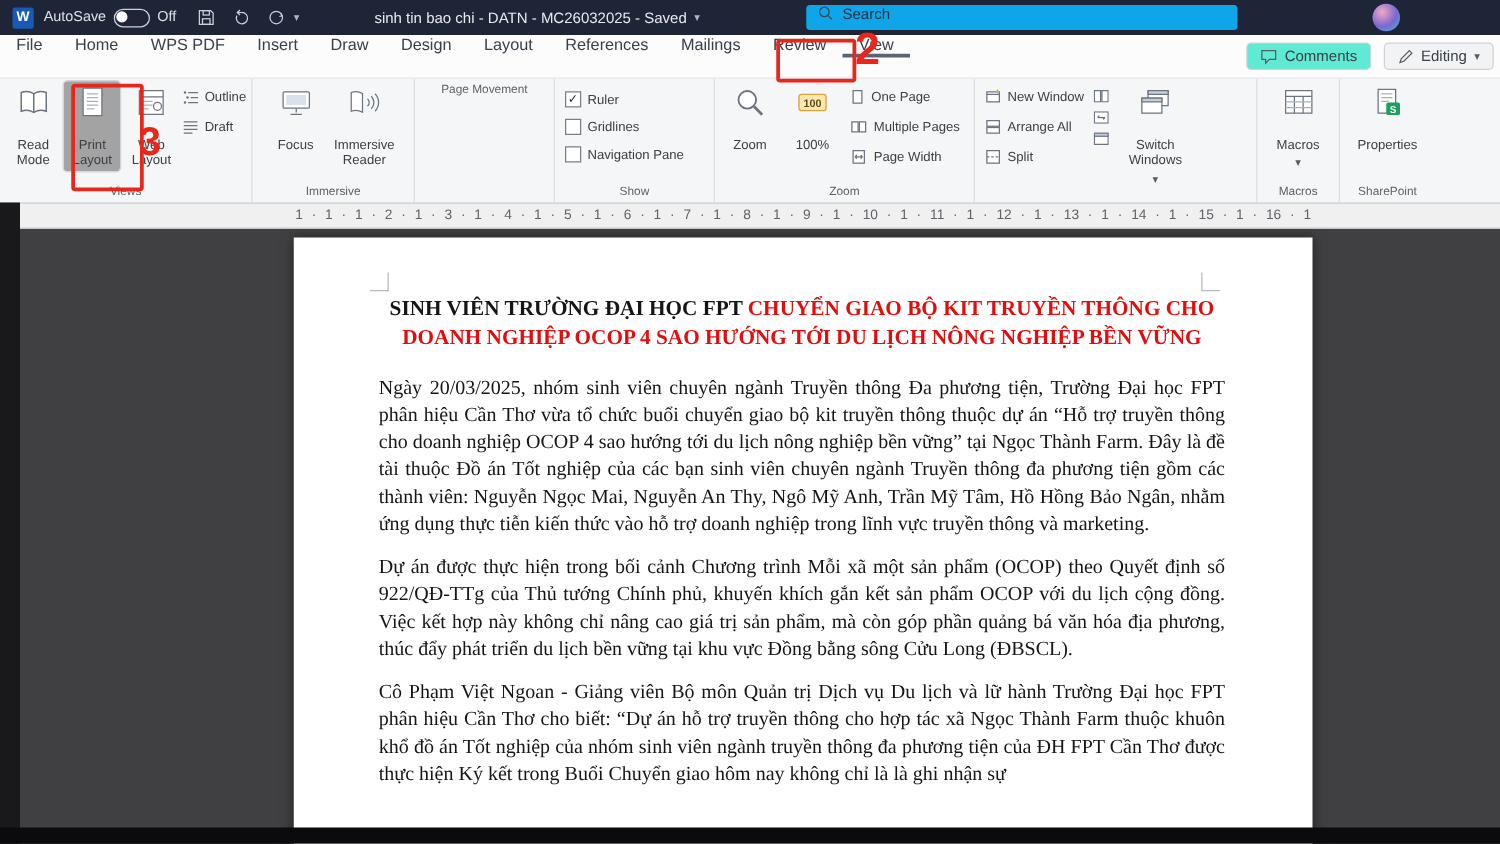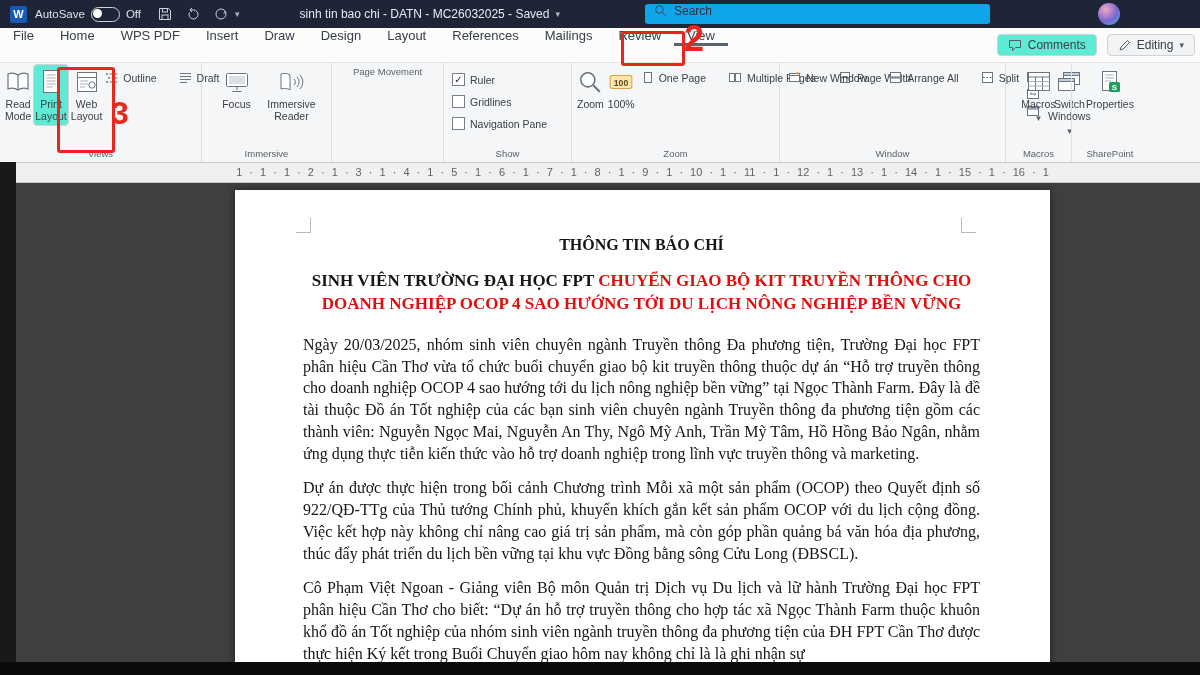--- a/index.html
+++ b/index.html
@@ -30,23 +30,23 @@
   .pillbtn{display:flex;align-items:center;gap:6px;font-size:12px;color:#3a4049;border:1px solid #cfd1d4;
            border-radius:4px;background:#5eead4;padding:3px 10px;margin:4px 5px;align-self:center;}
   .pillbtn.gray{background:#f2f3f4;}
   
   .ribbon{position:absolute;top:62px;left:0;right:0;height:100px;background:#f5f6f7;border-bottom:1px solid #c9cbce;
           display:flex;align-items:stretch;z-index:8;}
   .rgroup{display:flex;flex-direction:column;border-right:1px solid #dcdee1;padding:3px 4px 0;box-sizing:border-box;}
   .rgbody{flex:1;display:flex;align-items:flex-start;gap:2px;}
   .rglabel{text-align:center;font-size:9.5px;color:#5d6167;padding:1px 0 3px;}
   .bigbtn{display:flex;flex-direction:column;align-items:center;width:46px;padding:4px 1px 2px;gap:3px;border-radius:3px;}
-  .bigbtn.sel{background:#5eead4;outline:1px solid #cfd3d8;}
-  .rlbl{font-size:10.5px;color:#3c4046;text-align:center;line-height:1.18;}
-  .smallcol{display:flex;flex-direction:row;gap:22px;padding-top:6px;}
+  .bigbtn.sel{background:#a3a3a3;outline:1px solid #cfd3d8;}
+  .rlbl{font-size:10.5px;color:#3c4046;text-align:center;line-height:1.18;margin-top:12px;}
+  .smallcol{display:flex;flex-direction:column;gap:11px;padding-top:6px;}
   .smallbtn{display:flex;align-items:center;gap:5px;font-size:10.5px;color:#3c4046;white-space:nowrap;}
   .chkcol{display:flex;flex-direction:column;gap:9px;padding-top:8px;padding-left:4px;}
   .chk{width:11px;height:11px;border:1px solid #7a7f87;background:#fff;font-size:10px;line-height:11px;
        text-align:center;color:#23272d;flex:none;}
   .tinycol{display:flex;flex-direction:column;gap:7px;padding-top:7px;margin:0 6px;}
   
   .rulerbar{position:absolute;top:162px;left:16px;right:0;height:20px;background:#f0f0f1;border-bottom:1px solid #c6c7c9;z-index:7;}
   .rulerscale{position:absolute;left:219px;width:815px;top:4px;text-align:center;font-size:11px;color:#5f6368;
               word-spacing:4px;white-space:nowrap;overflow:hidden;}
   .rmark{position:absolute;font-size:8px;color:#7d838c;line-height:8px;}
@@ -371,21 +371,20 @@
               <rect x="7.5" y="2.5" width="16" height="12" fill="#fff" stroke="#6b7480"></rect>
               <rect x="7.5" y="2.5" width="16" height="3" fill="#c3cedd" stroke="#6b7480"></rect>
               <rect x="2.5" y="8.5" width="16" height="12" fill="#fff" stroke="#6b7480"></rect>
               <rect x="2.5" y="8.5" width="16" height="3" fill="#c3cedd" stroke="#6b7480"></rect>
             </svg>
         </span>
         <span class="rlbl">Switch Windows</span>
         <span class="chev" style="color:#585d64">▾</span>
       </div>
     </div>
-    <div class="rglabel">Window</div>
   </div>
 
   <div class="rgroup" style="width:66px">
     <div class="rgbody" style="justify-content:center;width:100%;">
       <div class="bigbtn">
         <span>
           <svg width="26" height="26" viewBox="0 0 26 24">
               <rect x="2.5" y="2.5" width="21" height="18" fill="#fff" stroke="#6b7480"></rect>
               <path d="M2.5 7h21M9.5 7v13.5M16.5 7v13.5" stroke="#6b7480"></path>
               <path d="M2.5 11.5h21M2.5 16h21" stroke="#a9b1bc"></path>
@@ -421,21 +420,20 @@
   <div class="rulerscale">1 · 1 · 1 · 2 · 1 · 3 · 1 · 4 · 1 · 5 · 1 · 6 · 1 · 7 · 1 · 8 · 1 · 9 · 1 · 10 · 1 · 11 · 1 · 12 · 1 · 13 · 1 · 14 · 1 · 15 · 1 · 16 · 1</div>
 </div>
 <span class="rmark" style="left:324px;top:161px">▼</span>
 <span class="rmark" style="left:324px;top:170px">▲</span>
 <span class="rmark" style="left:944px;top:170px">▲</span>
 
 <div class="canvas">
   <div class="page">
     <div class="crop l"></div>
     <div class="crop r"></div>
-    <div class="doc-title">THÔNG TIN BÁO CHÍ</div>
     <div class="doc-headline">
       <span class="hl-black">SINH VIÊN TRƯỜNG ĐẠI HỌC FPT </span><span class="hl-red">CHUYỂN GIAO BỘ KIT TRUYỀN THÔNG CHO DOANH NGHIỆP OCOP 4 SAO HƯỚNG TỚI DU LỊCH NÔNG NGHIỆP BỀN VỮNG</span>
     </div>
     <p>Ngày 20/03/2025, nhóm sinh viên chuyên ngành Truyền thông Đa phương tiện, Trường Đại học FPT phân hiệu Cần Thơ vừa tổ chức buổi chuyển giao bộ kit truyền thông thuộc dự án “Hỗ trợ truyền thông cho doanh nghiệp OCOP 4 sao hướng tới du lịch nông nghiệp bền vững” tại Ngọc Thành Farm. Đây là đề tài thuộc Đồ án Tốt nghiệp của các bạn sinh viên chuyên ngành Truyền thông đa phương tiện gồm các thành viên: Nguyễn Ngọc Mai, Nguyễn An Thy, Ngô Mỹ Anh, Trần Mỹ Tâm, Hồ Hồng Bảo Ngân, nhằm ứng dụng thực tiễn kiến thức vào hỗ trợ doanh nghiệp trong lĩnh vực truyền thông và marketing.</p>
     <p>Dự án được thực hiện trong bối cảnh Chương trình Mỗi xã một sản phẩm (OCOP) theo Quyết định số 922/QĐ-TTg của Thủ tướng Chính phủ, khuyến khích gắn kết sản phẩm OCOP với du lịch cộng đồng. Việc kết hợp này không chỉ nâng cao giá trị sản phẩm, mà còn góp phần quảng bá văn hóa địa phương, thúc đẩy phát triển du lịch bền vững tại khu vực Đồng bằng sông Cửu Long (ĐBSCL).</p>
     <p>Cô Phạm Việt Ngoan - Giảng viên Bộ môn Quản trị Dịch vụ Du lịch và lữ hành Trường Đại học FPT phân hiệu Cần Thơ cho biết: “Dự án hỗ trợ truyền thông cho hợp tác xã Ngọc Thành Farm thuộc khuôn khổ đồ án Tốt nghiệp của nhóm sinh viên ngành truyền thông đa phương tiện của ĐH FPT Cần Thơ được thực hiện Ký kết trong Buổi Chuyển giao hôm nay không chỉ là là ghi nhận sự</p>
   </div>
 </div>
 
 <div class="leftstrip"></div>

